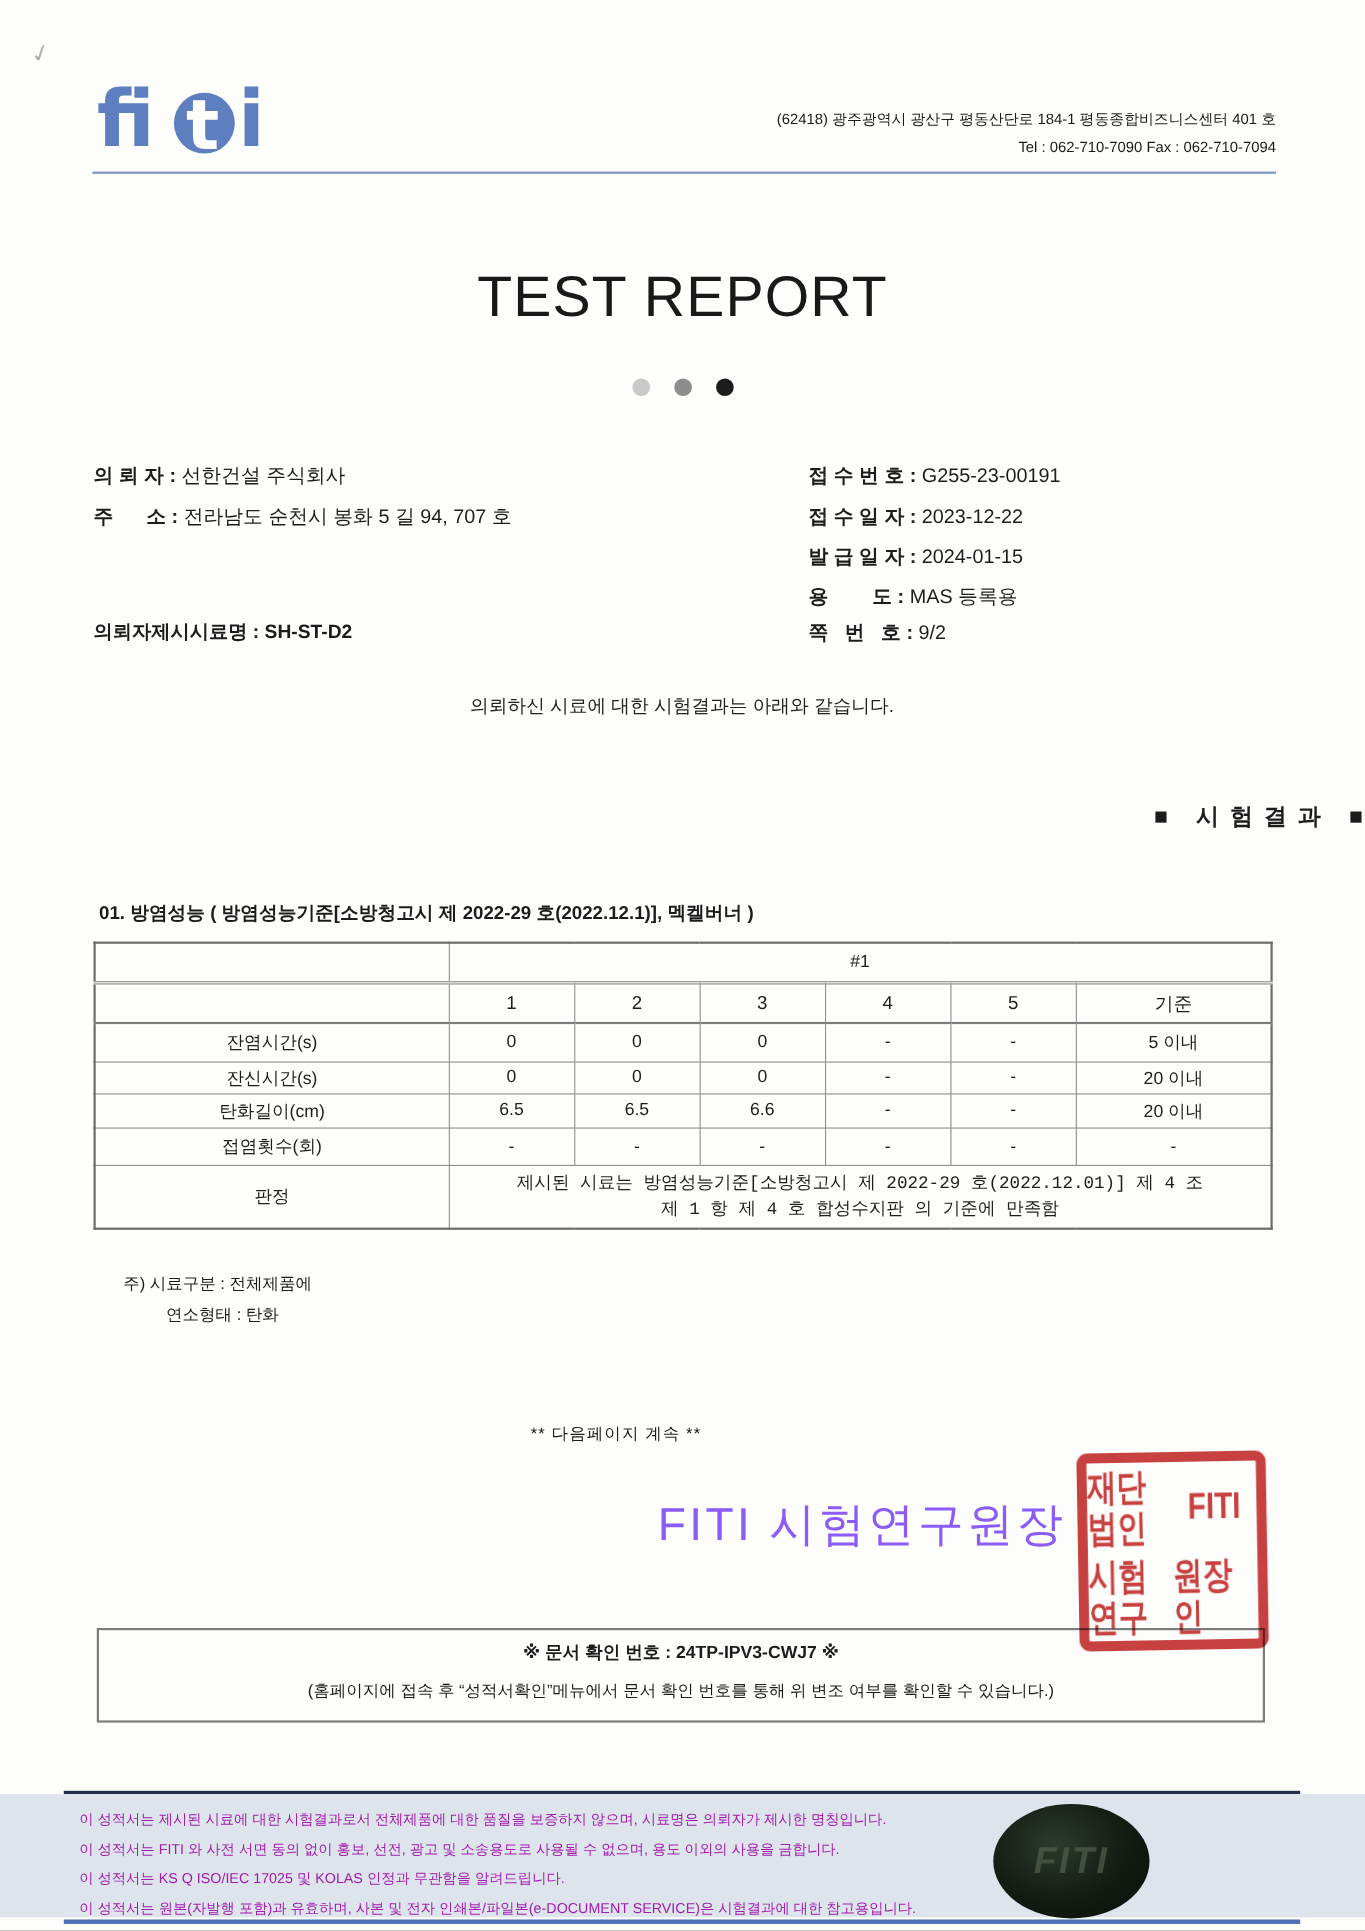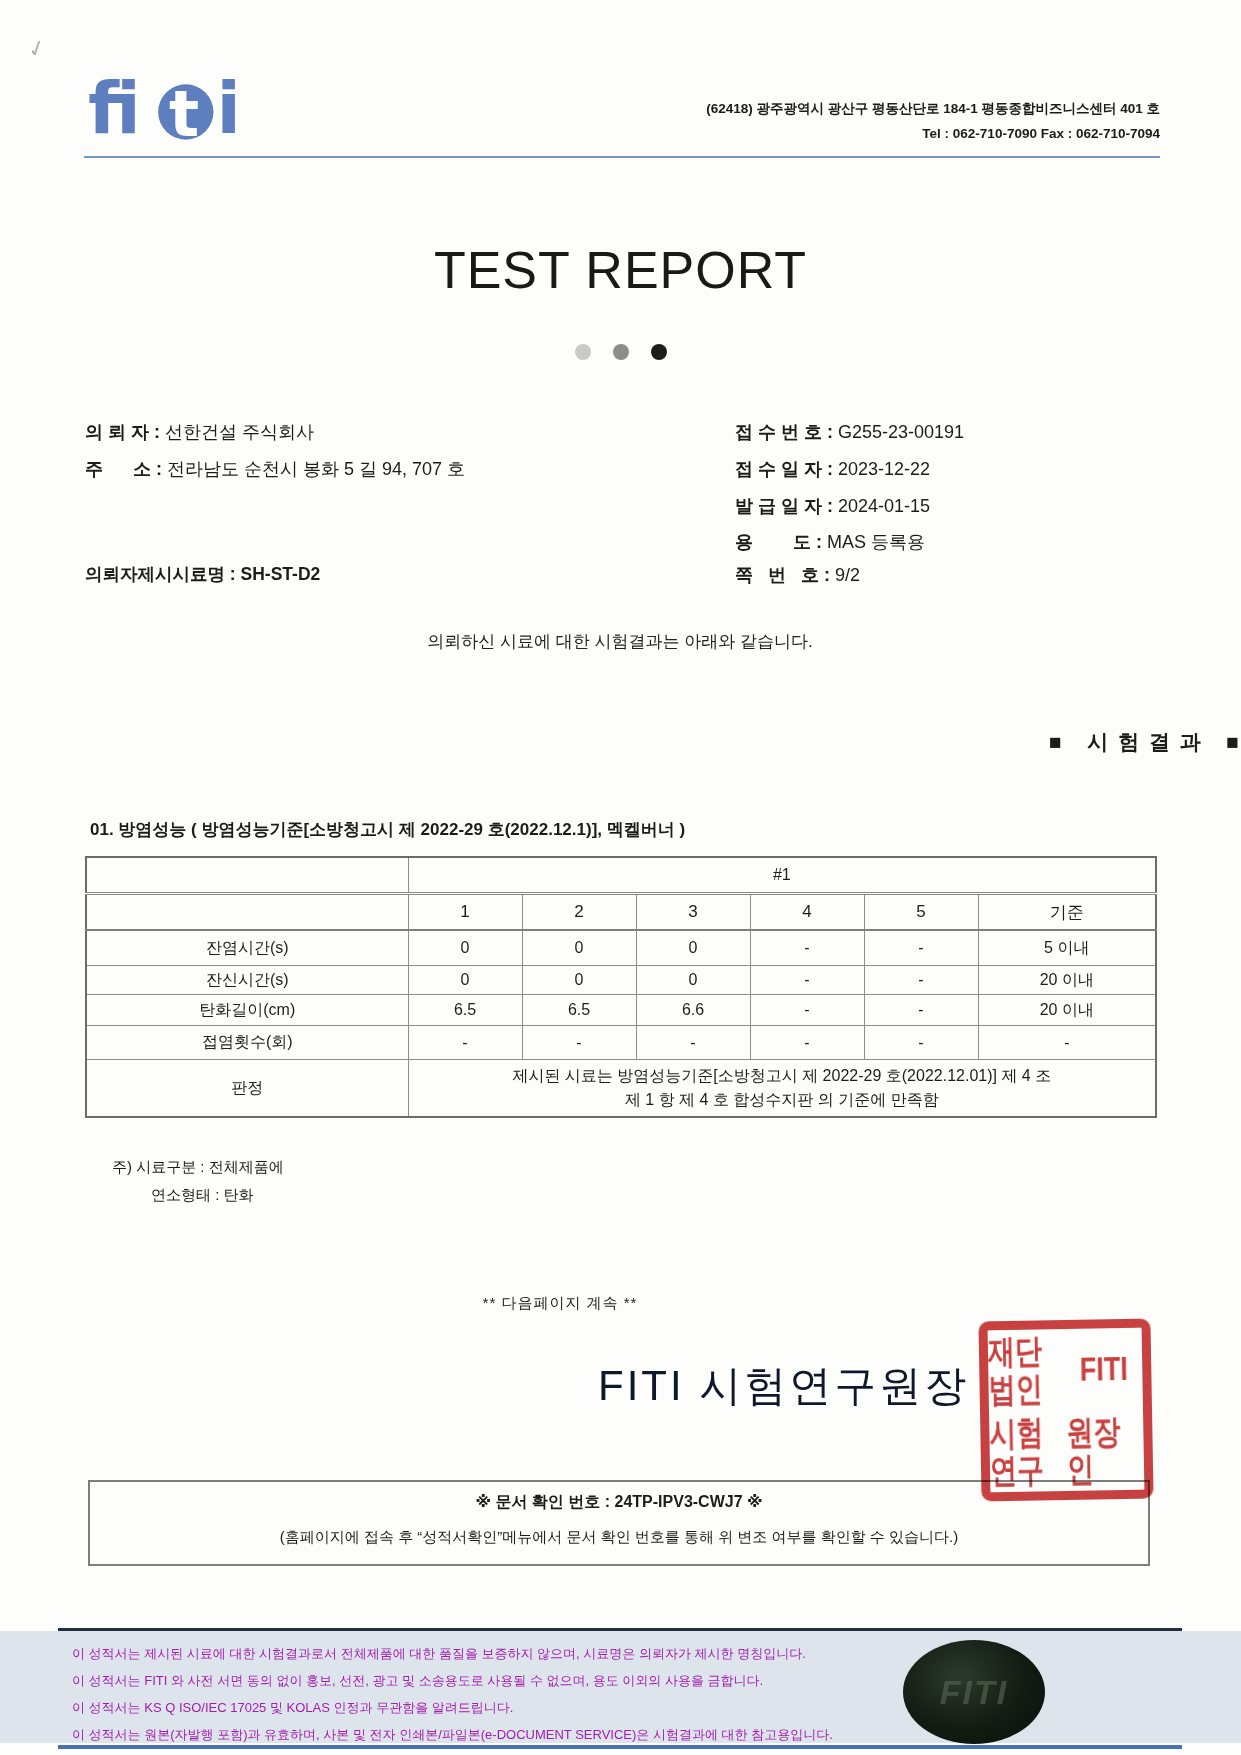--- a/index.html
+++ b/index.html
@@ -9,21 +9,21 @@
     font-family:"Liberation Sans","DejaVu Sans",sans-serif;
     color:#1c1c1c;
   }
   .abs{position:absolute;}
   .pre{white-space:pre;}
 
   
   .pen-mark{left:28px;top:36px;color:#b0b0b0;font-size:22px;transform:rotate(-18deg);}
   .logo{left:86px;top:70px;}
   .blue-rule{left:84px;top:156px;width:1076px;height:2px;background:#7b95c4;}
-  .addr{left:560px;top:96px;width:600px;text-align:right;font-size:13.5px;line-height:25px;color:#1b1b1b;font-weight:bold;}
+  .addr{left:560px;top:96px;width:600px;text-align:right;font-size:13.5px;line-height:25px;color:#1b1b1b;}
 
   
   .report-title{left:0;top:240px;width:1241px;text-align:center;
     font-size:52px;font-weight:normal;letter-spacing:1px;color:#191919;}
   .dots{left:0;top:344px;width:1241px;text-align:center;}
   .dots i{display:inline-block;width:16px;height:16px;border-radius:50%;margin:0 11px;}
   .dot1{background:#c9c9c9;} .dot2{background:#8d8d8d;} .dot3{background:#1c1c1c;}
 
   
   .info-row{font-size:18px;line-height:22px;}
@@ -44,29 +44,29 @@
   table.rtable{border-collapse:collapse;table-layout:fixed;width:1070px;background:transparent;}
   table.rtable td{border:1px solid #8e8e8e;font-size:16px;text-align:center;
     padding:0;color:#1d1d1d;overflow:hidden;}
   table.rtable{border:2px solid #6b6b6b;}
   tr.h1 td{height:34px;border-bottom:3px double #8a8a8a;}
   tr.h2 td{height:34px;border-bottom:2px solid #7d7d7d;font-size:17px;}
   tr.r1 td{height:34px;} tr.r2 td{height:28px;} tr.r3 td{height:29px;}
   tr.r4 td{height:30px;} tr.r5 td{height:33px;}
   tr.verdict td{height:56px;}
   td.rowlabel{font-size:16px;}
-  td.vcontent{text-align:left;padding:4px 8px;font-size:16px;line-height:24px;}
+  td.vcontent{text-align:left;padding:4px 8px;font-size:16px;line-height:24px;font-family:Liberation Mono, monospace;}
 
   .note1{left:112px;top:1158px;font-size:15px;}
   .note2{left:151px;top:1186px;font-size:15px;}
 
   .continuation{left:0;top:1294px;width:1120px;text-align:center;font-size:15px;letter-spacing:1px;}
 
   
-  .sig{left:598px;top:1358px;font-size:42px;letter-spacing:3px;color:#0f172a;}
+  .sig{left:598px;top:1358px;font-size:42px;letter-spacing:3px;color:#8b5cf6;}
   .seal{left:980px;top:1320px;width:172px;height:180px;
     border:9px solid #c53030;border-radius:10px;box-sizing:border-box;
     display:grid;grid-template-columns:1fr 1fr;align-items:center;justify-items:center;
     color:#c53030;font-weight:bold;font-size:27px;line-height:30px;
     filter:blur(0.7px);opacity:0.92;mix-blend-mode:multiply;z-index:3;
     transform:rotate(-1deg);}
   .seal span{transform:scaleY(1.25);}
 
   
   .vbox{left:88px;top:1480px;width:1062px;height:86px;border:2px solid #7d7d7d;box-sizing:border-box;}

